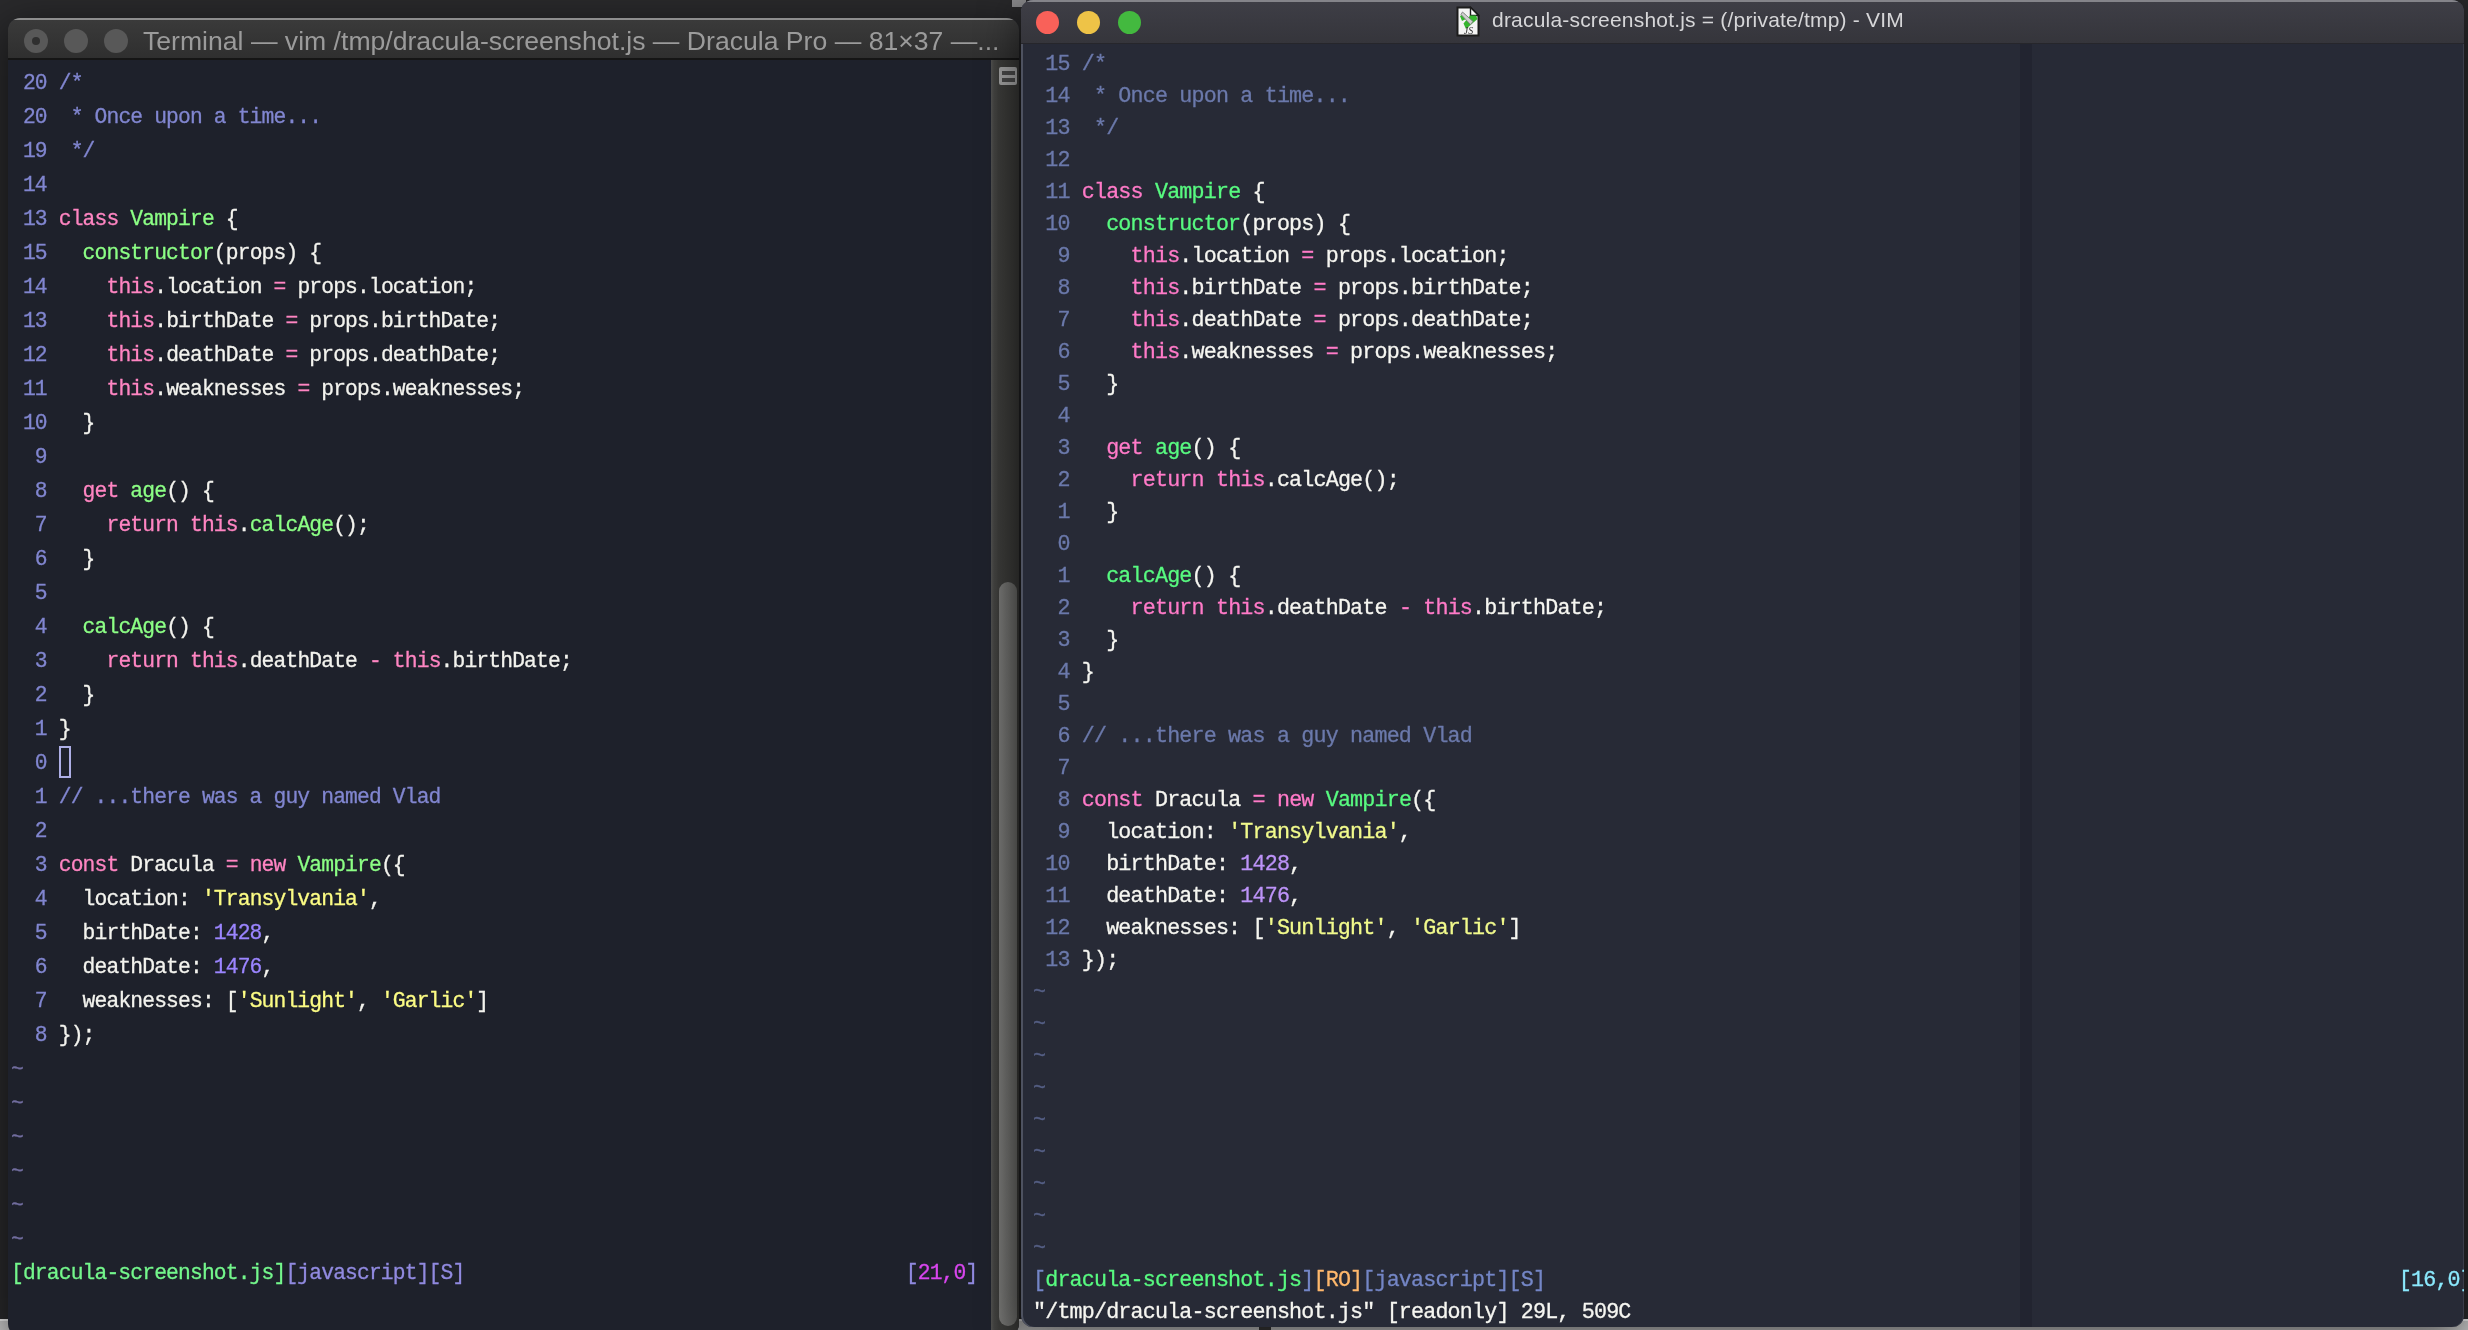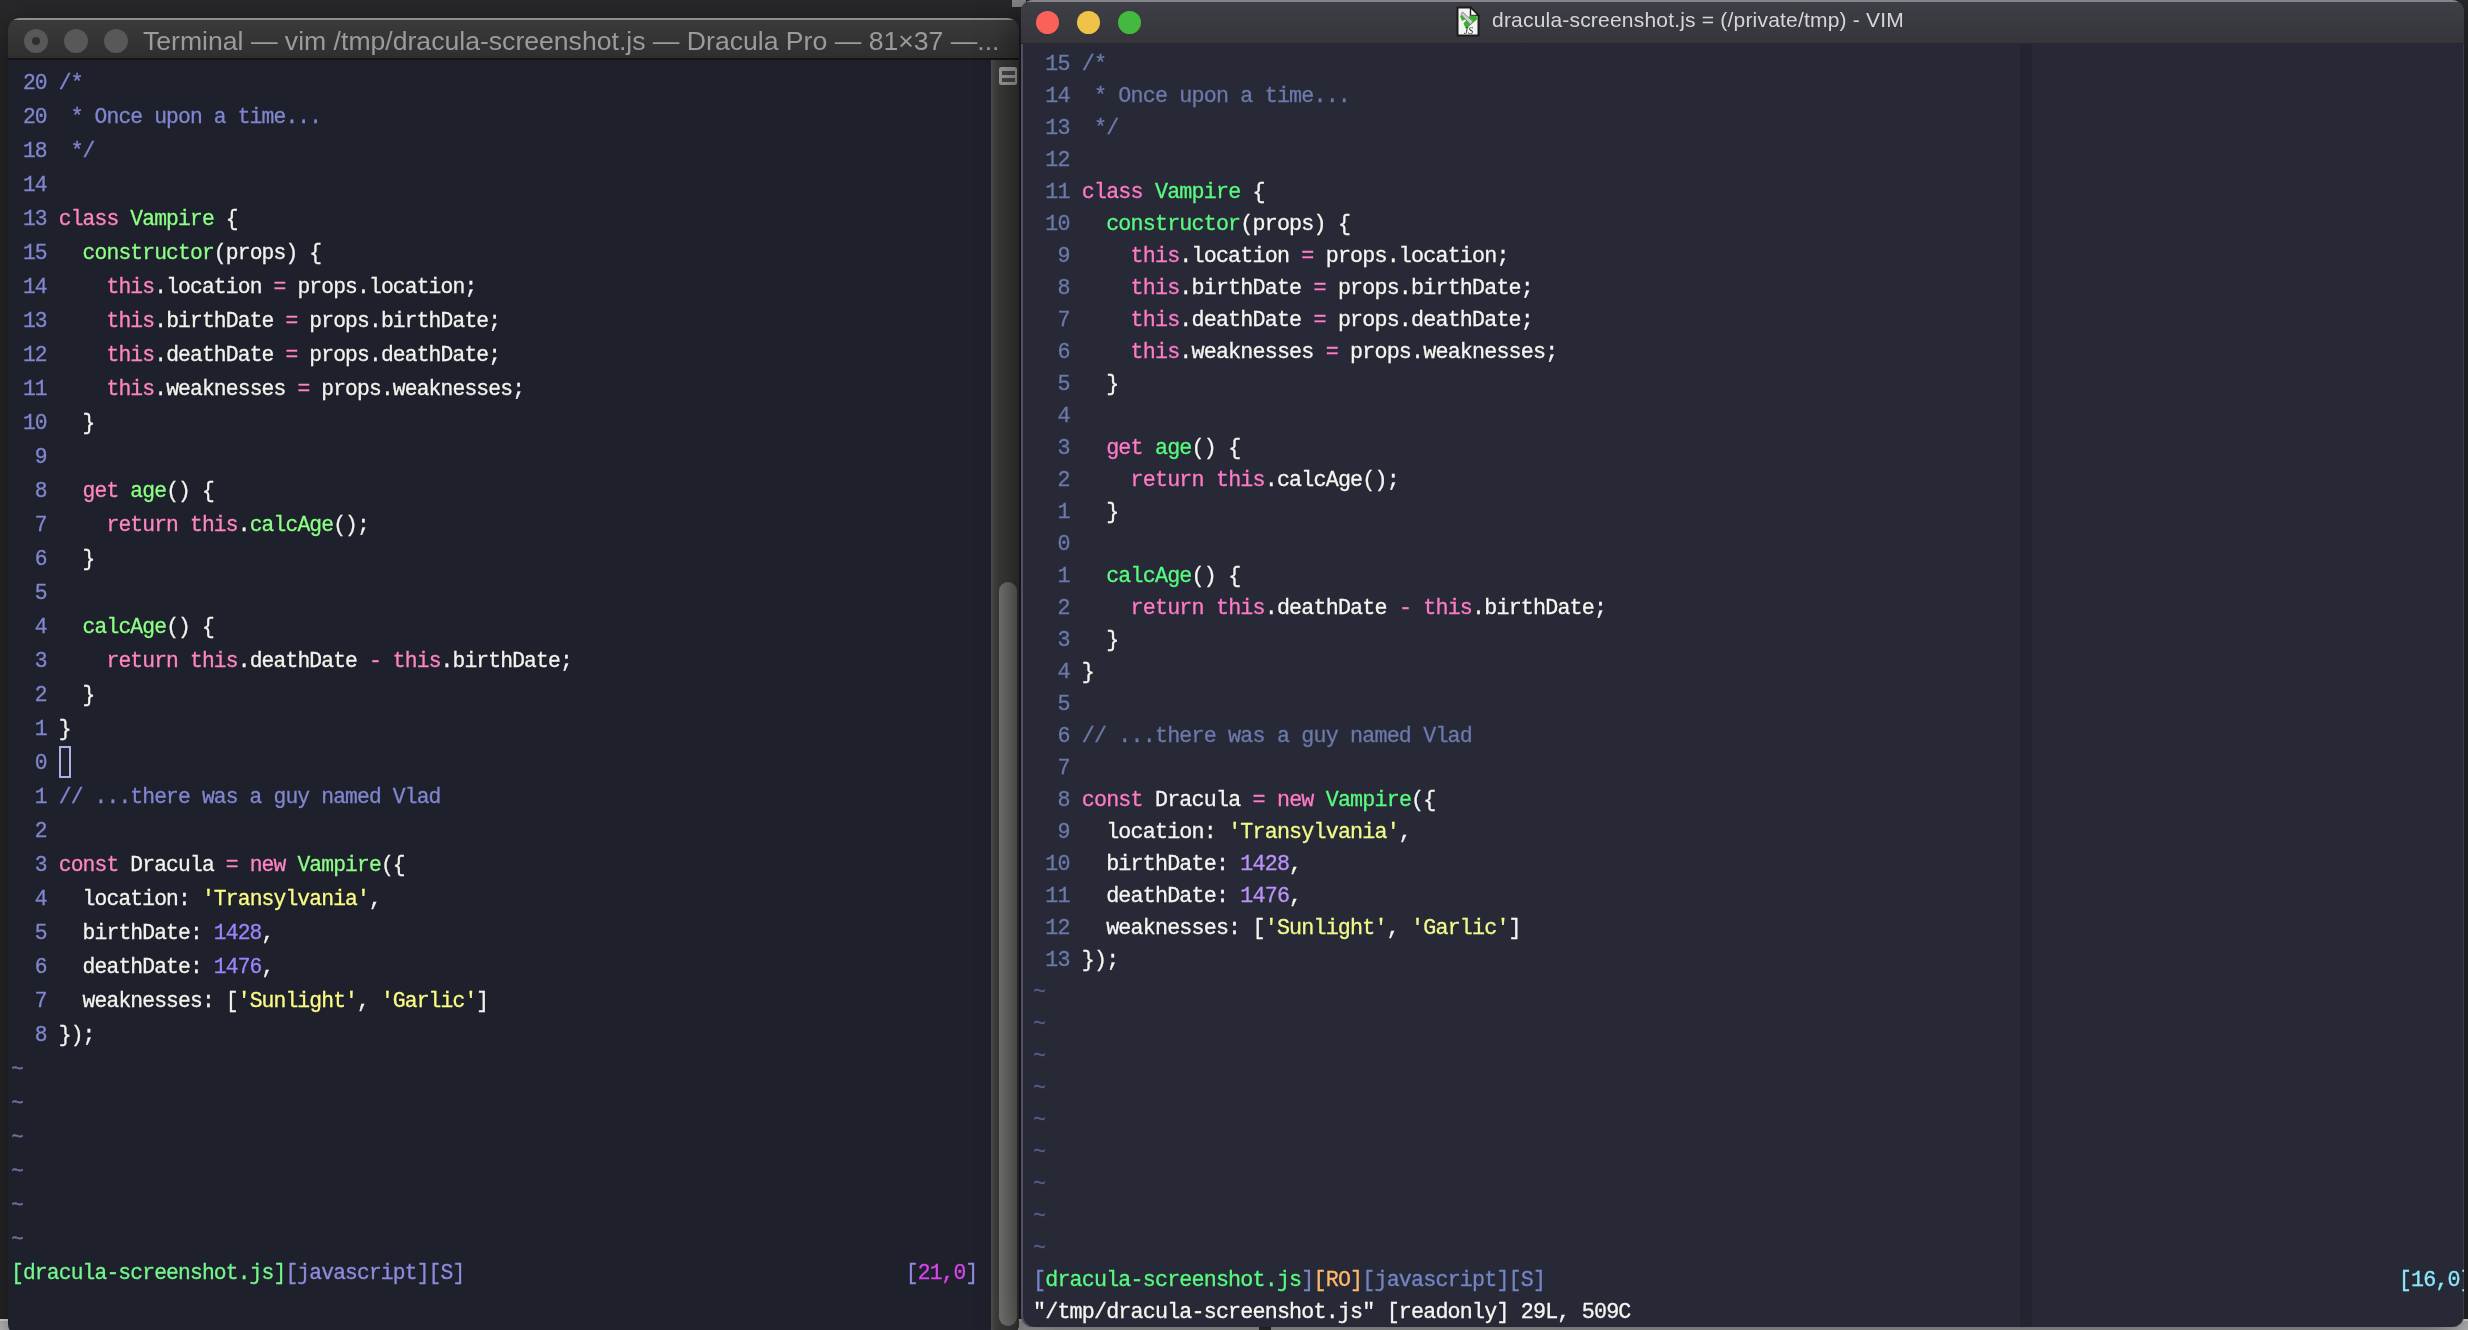--- a/index.html
+++ b/index.html
@@ -71,21 +71,21 @@
 <div id="lw">
 <div class="tbar"></div>
 <div class="tl" style="left:16px">
       <div class="dot"></div>
     </div>
 <div class="tl" style="left:56px"></div>
 <div class="tl" style="left:96px"></div>
 <div class="ttext">Terminal — vim /tmp/dracula-screenshot.js — Dracula Pro — 81×37 —...</div>
 <pre><span class="ln"> 20 </span><span class="cm">/*</span>
 <span class="ln"> 20 </span><span class="cm"> * Once upon a time...</span>
-<span class="ln"> 18 </span><span class="cm"> */</span>
+<span class="ln"> 19 </span><span class="cm"> */</span>
 <span class="ln"> 14</span>
 <span class="ln"> 13 </span><span class="pk">class</span><span class="fg"> </span><span class="gr">Vampire</span><span class="fg"> {</span>
 <span class="ln"> 15 </span><span class="fg">  </span><span class="gr">constructor</span><span class="fg">(props) {</span>
 <span class="ln"> 14 </span><span class="fg">    </span><span class="pk">this</span><span class="fg">.location </span><span class="pk">=</span><span class="fg"> props.location;</span>
 <span class="ln"> 13 </span><span class="fg">    </span><span class="pk">this</span><span class="fg">.birthDate </span><span class="pk">=</span><span class="fg"> props.birthDate;</span>
 <span class="ln"> 12 </span><span class="fg">    </span><span class="pk">this</span><span class="fg">.deathDate </span><span class="pk">=</span><span class="fg"> props.deathDate;</span>
 <span class="ln"> 11 </span><span class="fg">    </span><span class="pk">this</span><span class="fg">.weaknesses </span><span class="pk">=</span><span class="fg"> props.weaknesses;</span>
 <span class="ln"> 10 </span><span class="fg">  }</span>
 <span class="ln">  9</span>
 <span class="ln">  8 </span><span class="fg">  </span><span class="pk">get</span><span class="fg"> </span><span class="gr">age</span><span class="fg">() {</span>

